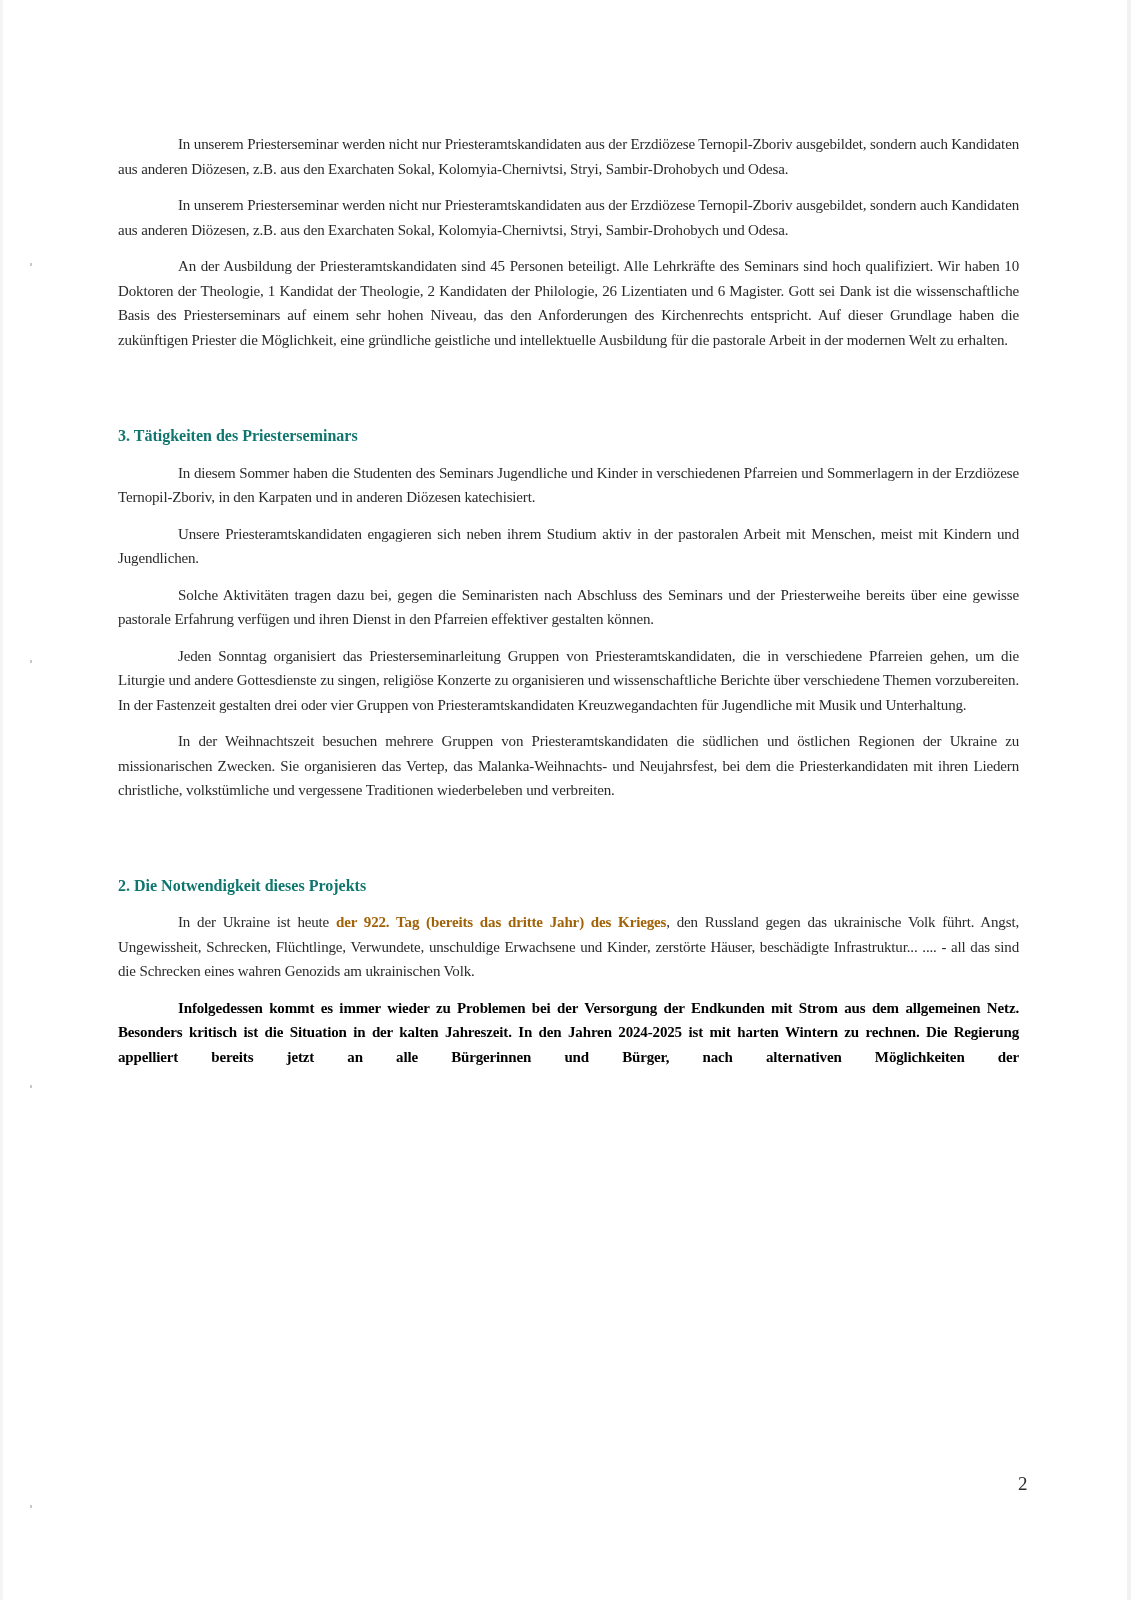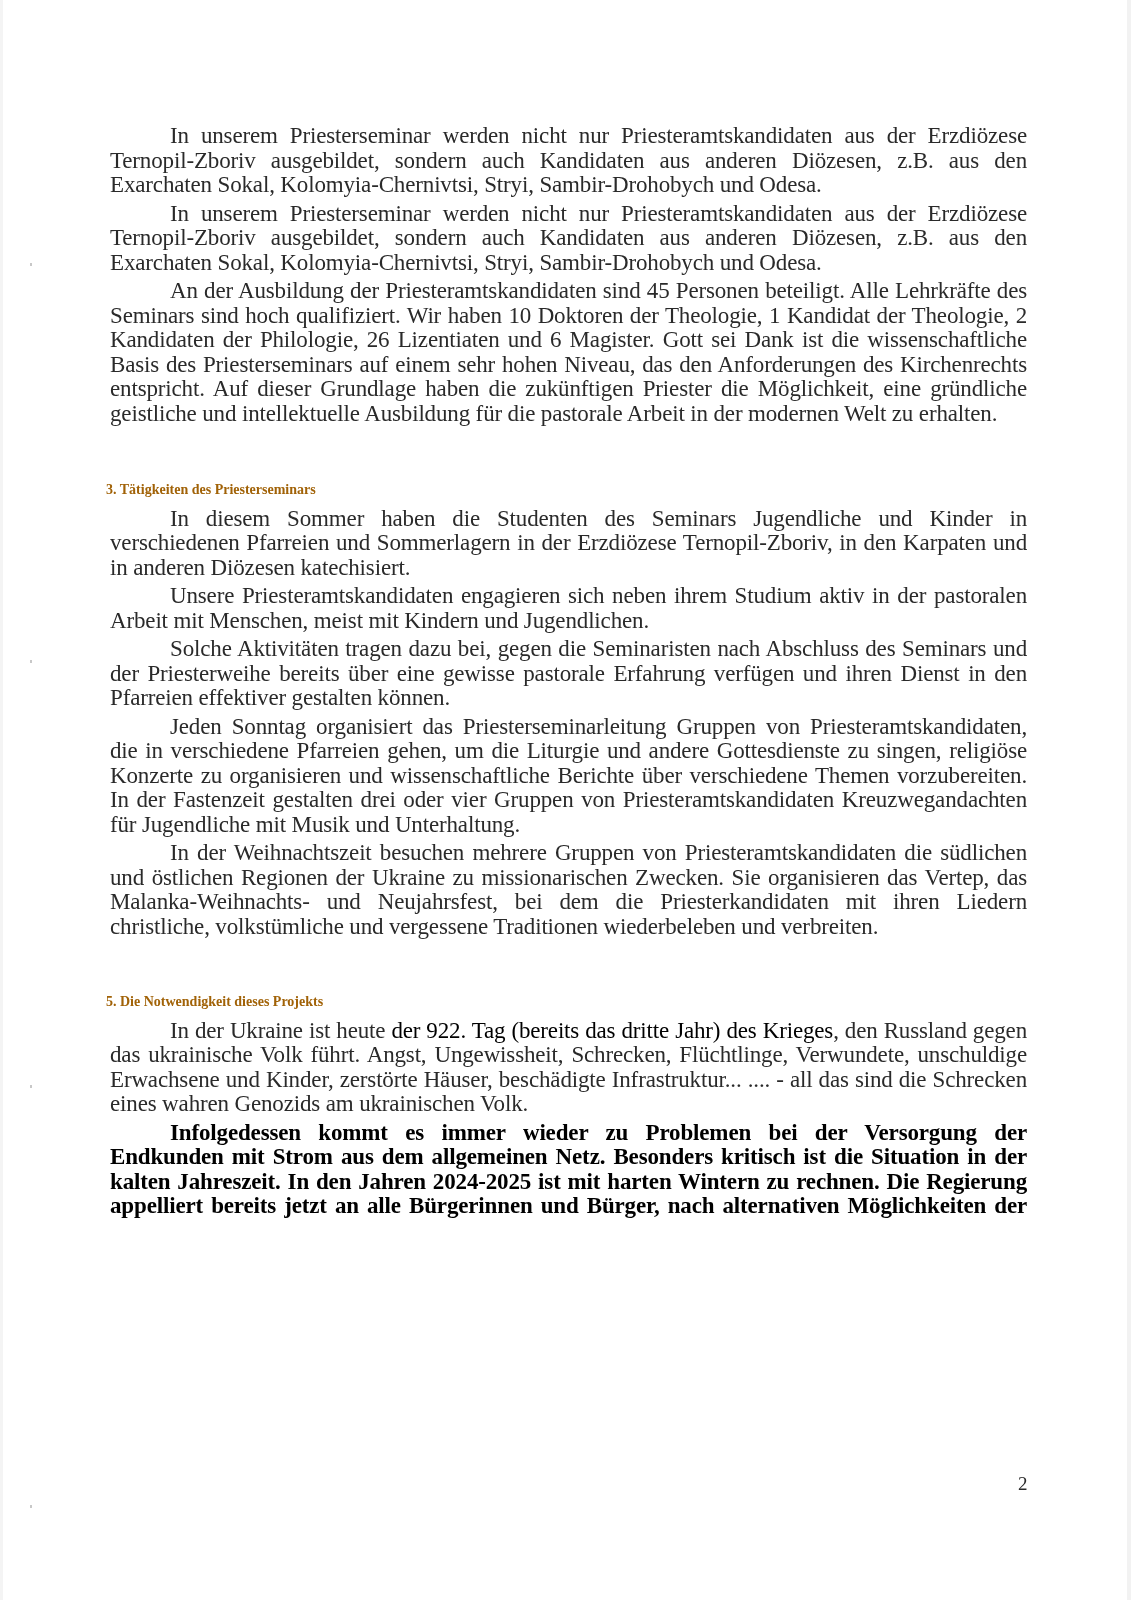--- a/index.html
+++ b/index.html
@@ -12,38 +12,38 @@
     font-family: "Liberation Serif", serif;
     color: #2a2a2a;
   }
   .page {
     position: absolute;
     left: 106px;
     top: 120px;
     width: 925px;
   }
   p {
-    margin: 4px;
-    font-size: 23px;
+    margin: 12px;
+    font-size: 15px;
     line-height: 24.5px;
     text-align: justify;
     text-indent: 60px;
     letter-spacing: -0.15px;
   }
   p.last-line-left { text-align-last: left; }
   h2 {
-    margin: 0;
-    font-size: 14px;
+    margin: 12px;
+    font-size: 16px;
     line-height: 24.5px;
     font-weight: bold;
-    color: #a16207;
+    color: #0f766e;
   }
   .gap-before-h3 { height: 48px; }
   .gap-before-h4 { height: 47px; }
-  .bold-run { font-weight: normal; color: #000000; }
+  .bold-run { font-weight: bold; color: #a16207; }
   p.bold-para { font-weight: bold; color: #000000; }
   .page-number {
     position: absolute;
     left: 1018px;
     top: 1473px;
     font-size: 19px;
     color: #2a2a2a;
   }
   .scan-mark {
     position: absolute;
@@ -89,20 +89,20 @@
     <p>In diesem Sommer haben die Studenten des Seminars Jugendliche und Kinder in verschiedenen Pfarreien und Sommerlagern in der Erzdiözese Ternopil-Zboriv, in den Karpaten und in anderen Diözesen katechisiert.</p>
     <p>Unsere Priesteramtskandidaten engagieren sich neben ihrem Studium aktiv in der pastoralen Arbeit mit Menschen, meist mit Kindern und Jugendlichen.</p>
     <p>Solche Aktivitäten tragen dazu bei, gegen die Seminaristen nach Abschluss des Seminars und der Priesterweihe bereits über eine gewisse pastorale Erfahrung verfügen und ihren Dienst in den Pfarreien effektiver gestalten können.</p>
     <p>Jeden Sonntag organisiert das Priesterseminarleitung Gruppen von Priesteramtskandidaten, die in verschiedene Pfarreien gehen, um die Liturgie und andere Gottesdienste zu singen, religiöse Konzerte zu organisieren und wissenschaftliche Berichte über verschiedene Themen vorzubereiten. In der Fastenzeit gestalten drei oder vier Gruppen von Priesteramtskandidaten Kreuzwegandachten für Jugendliche mit Musik und Unterhaltung.</p>
     <p>In der Weihnachtszeit besuchen mehrere Gruppen von Priesteramtskandidaten die südlichen und östlichen Regionen der Ukraine zu missionarischen Zwecken. Sie organisieren das Vertep, das Malanka-Weihnachts- und Neujahrsfest, bei dem die Priesterkandidaten mit ihren Liedern christliche, volkstümliche und vergessene Traditionen wiederbeleben und verbreiten.</p>
   </section>
 
   <div class="gap-before-h4"></div>
 
   <section>
-    <h2>5. Die Notwendigkeit dieses Projekts</h2>
+    <h2>2. Die Notwendigkeit dieses Projekts</h2>
     <p><span>In der Ukraine ist heute </span><span class="bold-run">der 922. Tag (bereits das dritte Jahr) des Krieges</span><span>, den Russland gegen das ukrainische Volk führt. Angst, Ungewissheit, Schrecken, Flüchtlinge, Verwundete, unschuldige Erwachsene und Kinder, zerstörte Häuser, beschädigte Infrastruktur... .... - all das sind die Schrecken eines wahren Genozids am ukrainischen Volk.</span></p>
     <p class="bold-para" style="text-align-last: justify;">Infolgedessen kommt es immer wieder zu Problemen bei der Versorgung der Endkunden mit Strom aus dem allgemeinen Netz. Besonders kritisch ist die Situation in der kalten Jahreszeit. In den Jahren 2024-2025 ist mit harten Wintern zu rechnen. Die Regierung appelliert bereits jetzt an alle Bürgerinnen und Bürger, nach alternativen Möglichkeiten der</p>
   </section>
 
 </div>
 
 <div class="page-number">2</div>
 
 </body></html>

